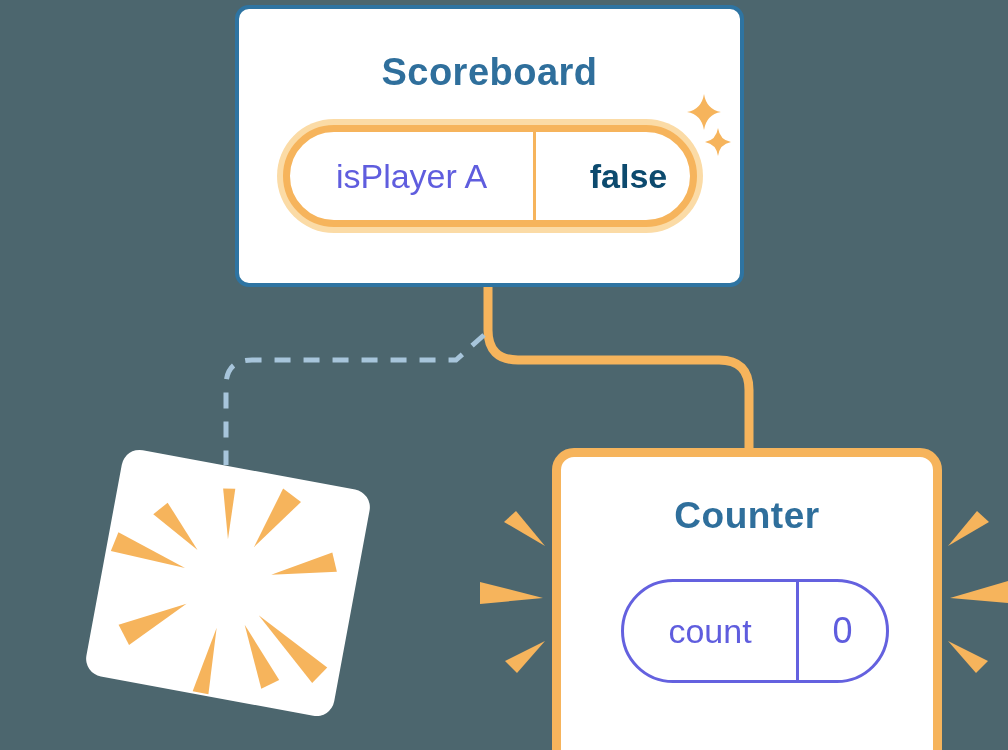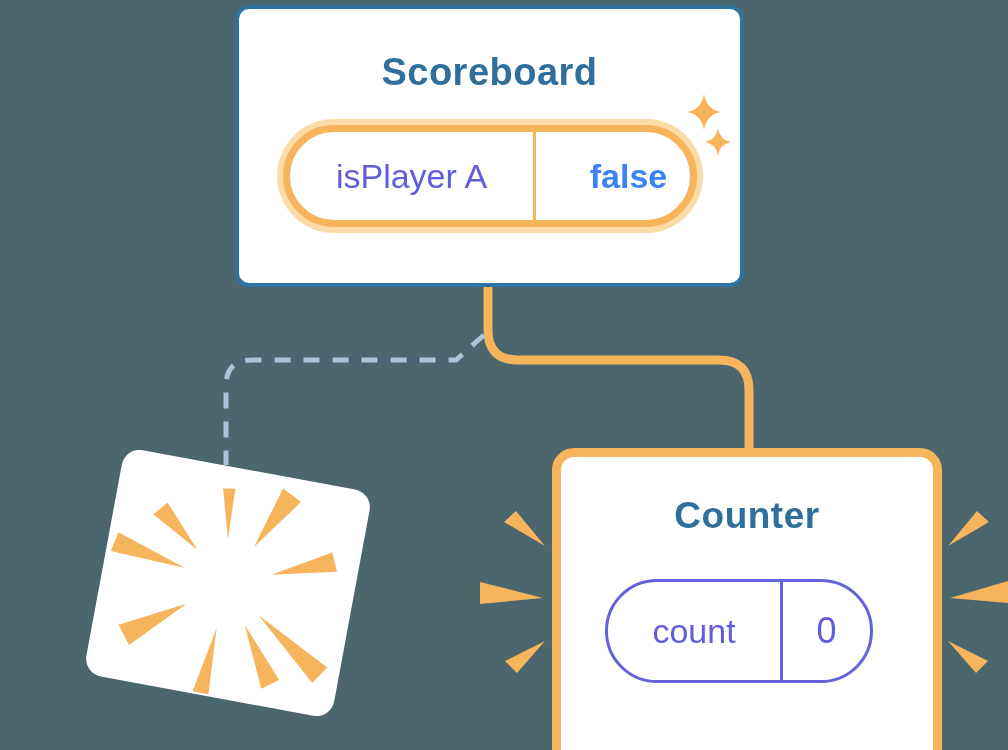--- a/index.html
+++ b/index.html
@@ -33,35 +33,35 @@
     background:#ffffff;border:7px solid #F6B45C;border-radius:51px;
     display:flex;align-items:stretch;overflow:hidden;gap:31px;
   }
   .pill-orange .pill-key{
     width:243px;display:flex;align-items:center;justify-content:center;
     border-right:3px solid #F6B45C;
     font-size:34px;color:#5F5DDE;
   }
   .pill-orange .pill-value{
     flex:1;display:flex;align-items:center;justify-content:center;
-    font-size:34px;font-weight:700;color:#3b82f6;
+    font-size:34px;font-weight:700;color:#0c4a6e;
   }
 
   
   .counter-outer{
     left:552px;top:448px;width:390px;height:331px;
     background:#b91c1c;border-radius:30px;padding:0;box-sizing:border-box;
   }
   .counter-inner{
     position:relative;width:100%;height:100%;box-sizing:border-box;
     background:#ffffff;border:9px solid #F6B45C;border-radius:22px;
   }
   .counter-inner .card-title{margin-top:38px;font-size:37px;}
   .pill-purple{
-    position:absolute;left:44px;top:122px;width:268px;height:104px;
+    position:absolute;left:60px;top:122px;width:268px;height:104px;
     box-sizing:border-box;border:3px solid #6461DF;border-radius:52px;
     background:#ffffff;display:flex;align-items:stretch;overflow:hidden;
   }
   .pill-purple .pill-key{
     width:172px;display:flex;align-items:center;justify-content:center;
     border-right:3px solid #6461DF;
     font-size:34px;color:#5F5DDE;
   }
   .pill-purple .pill-value{
     flex:1;display:flex;align-items:center;justify-content:center;

